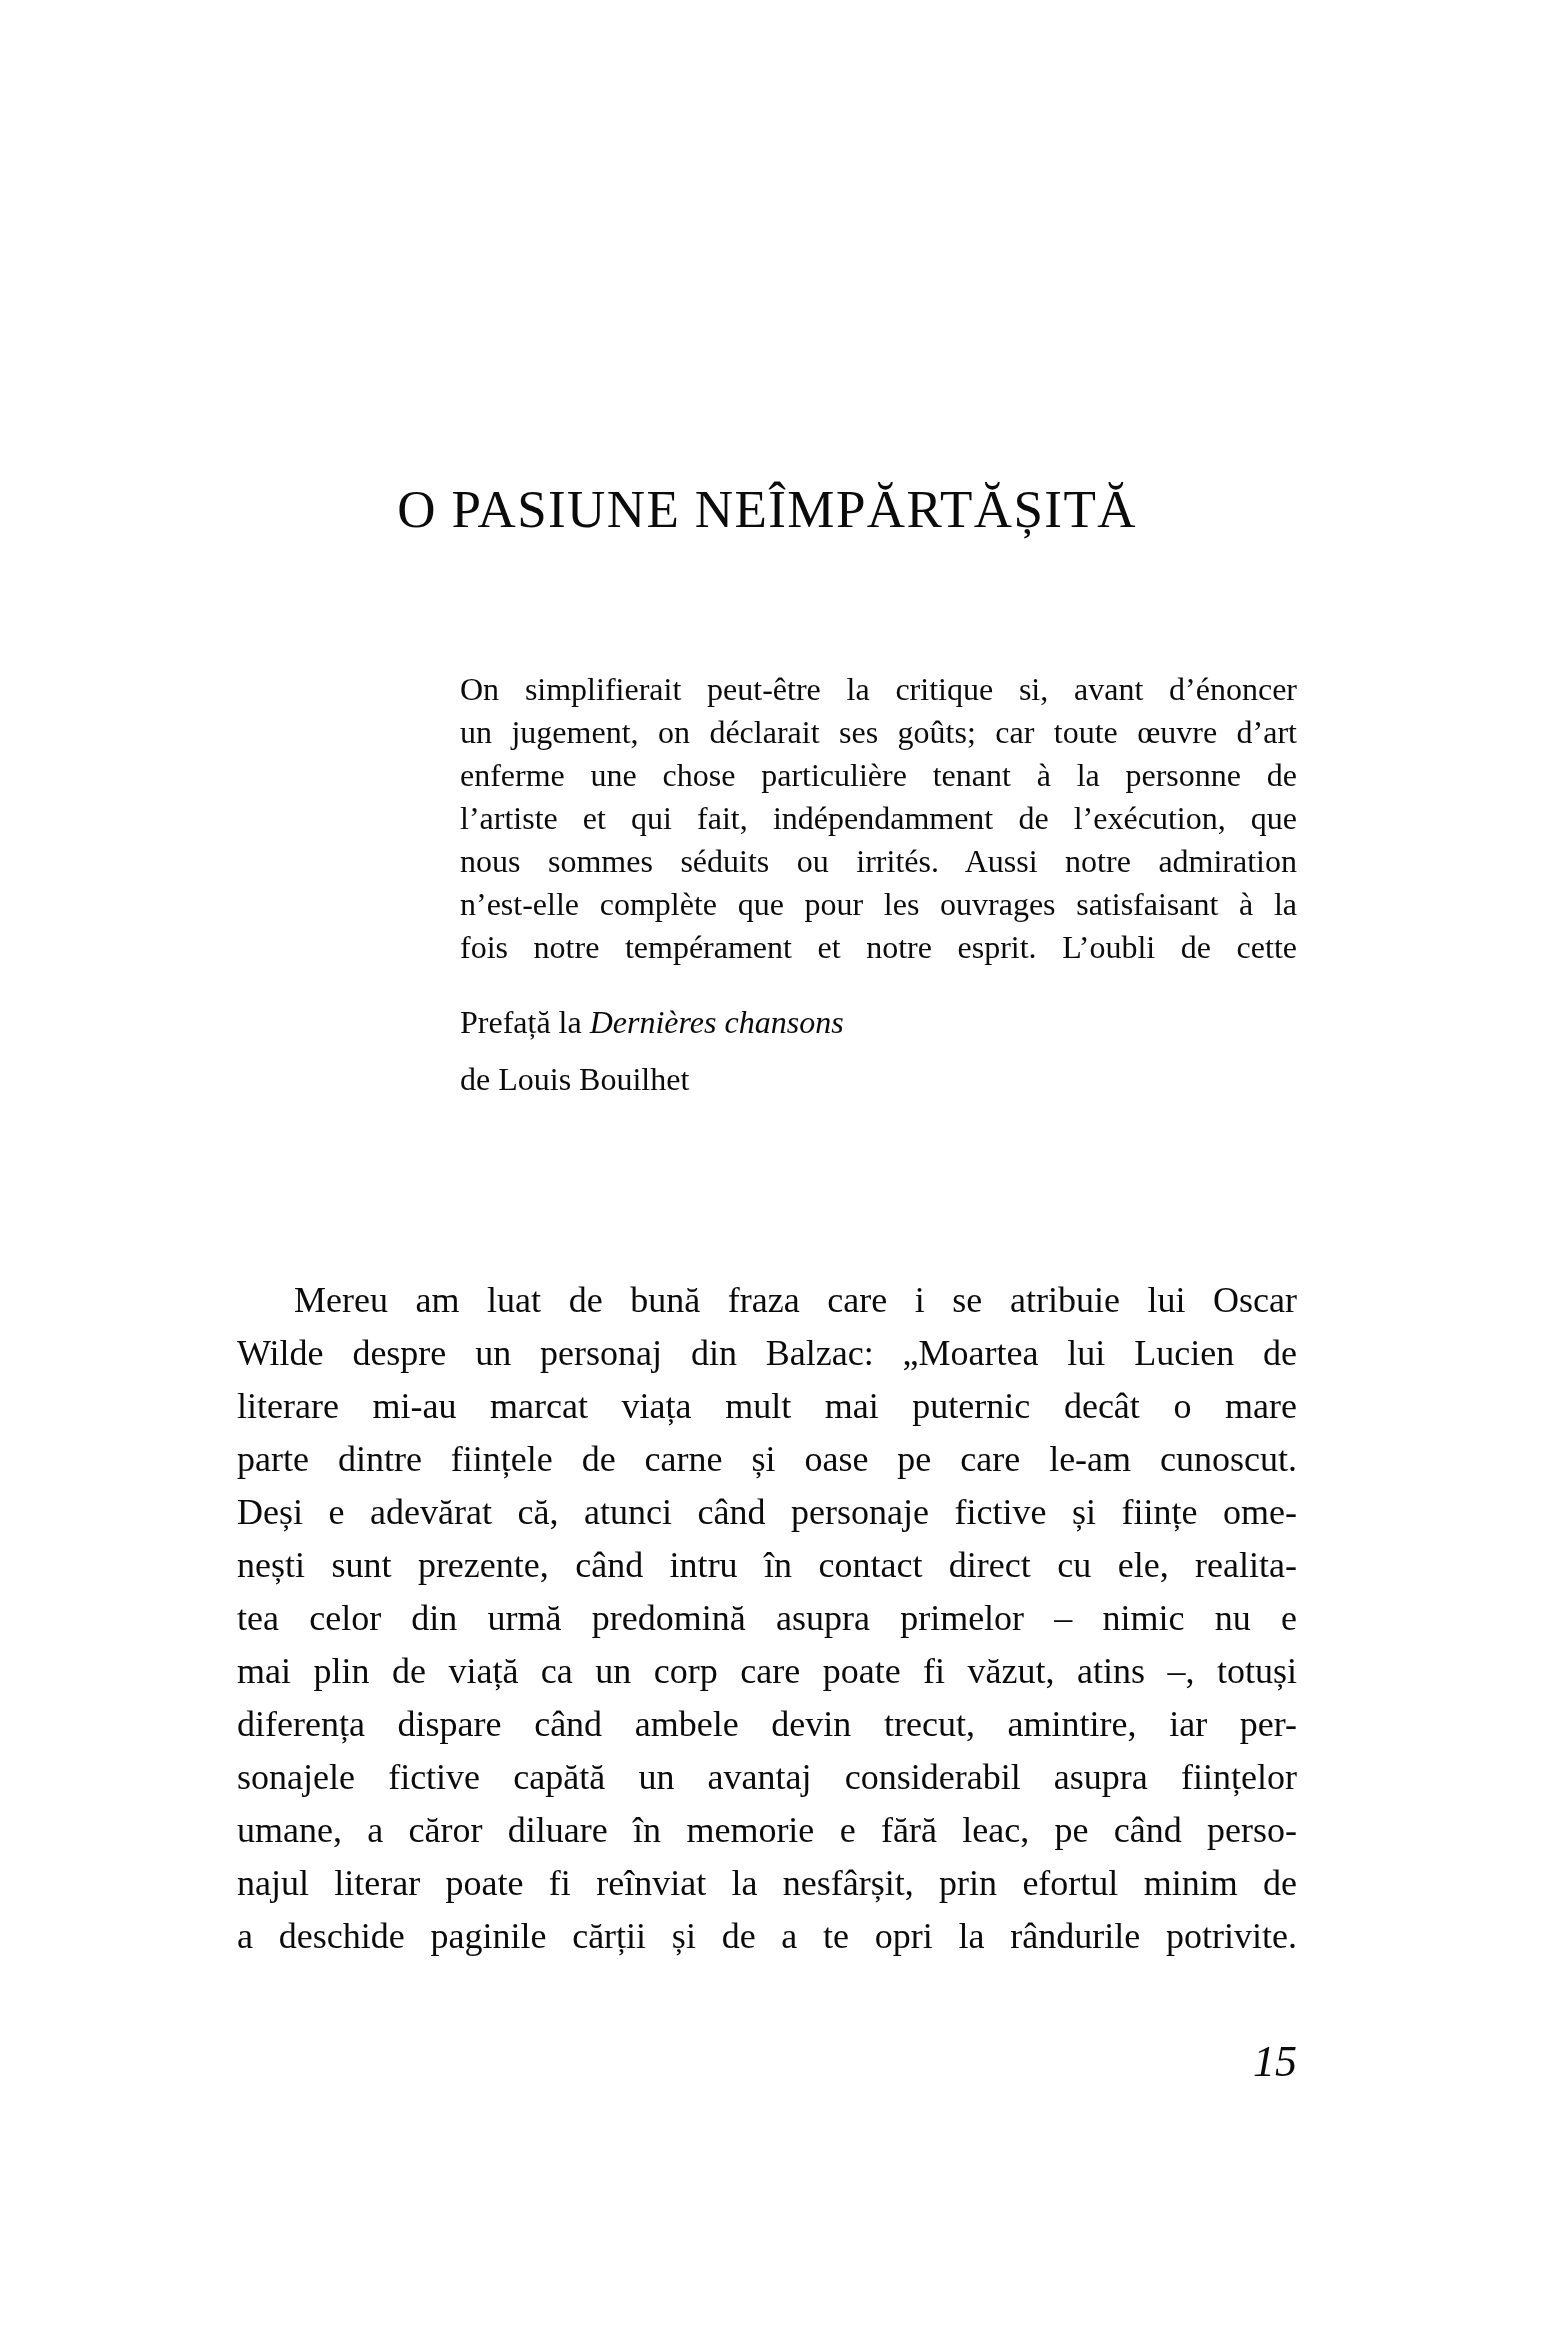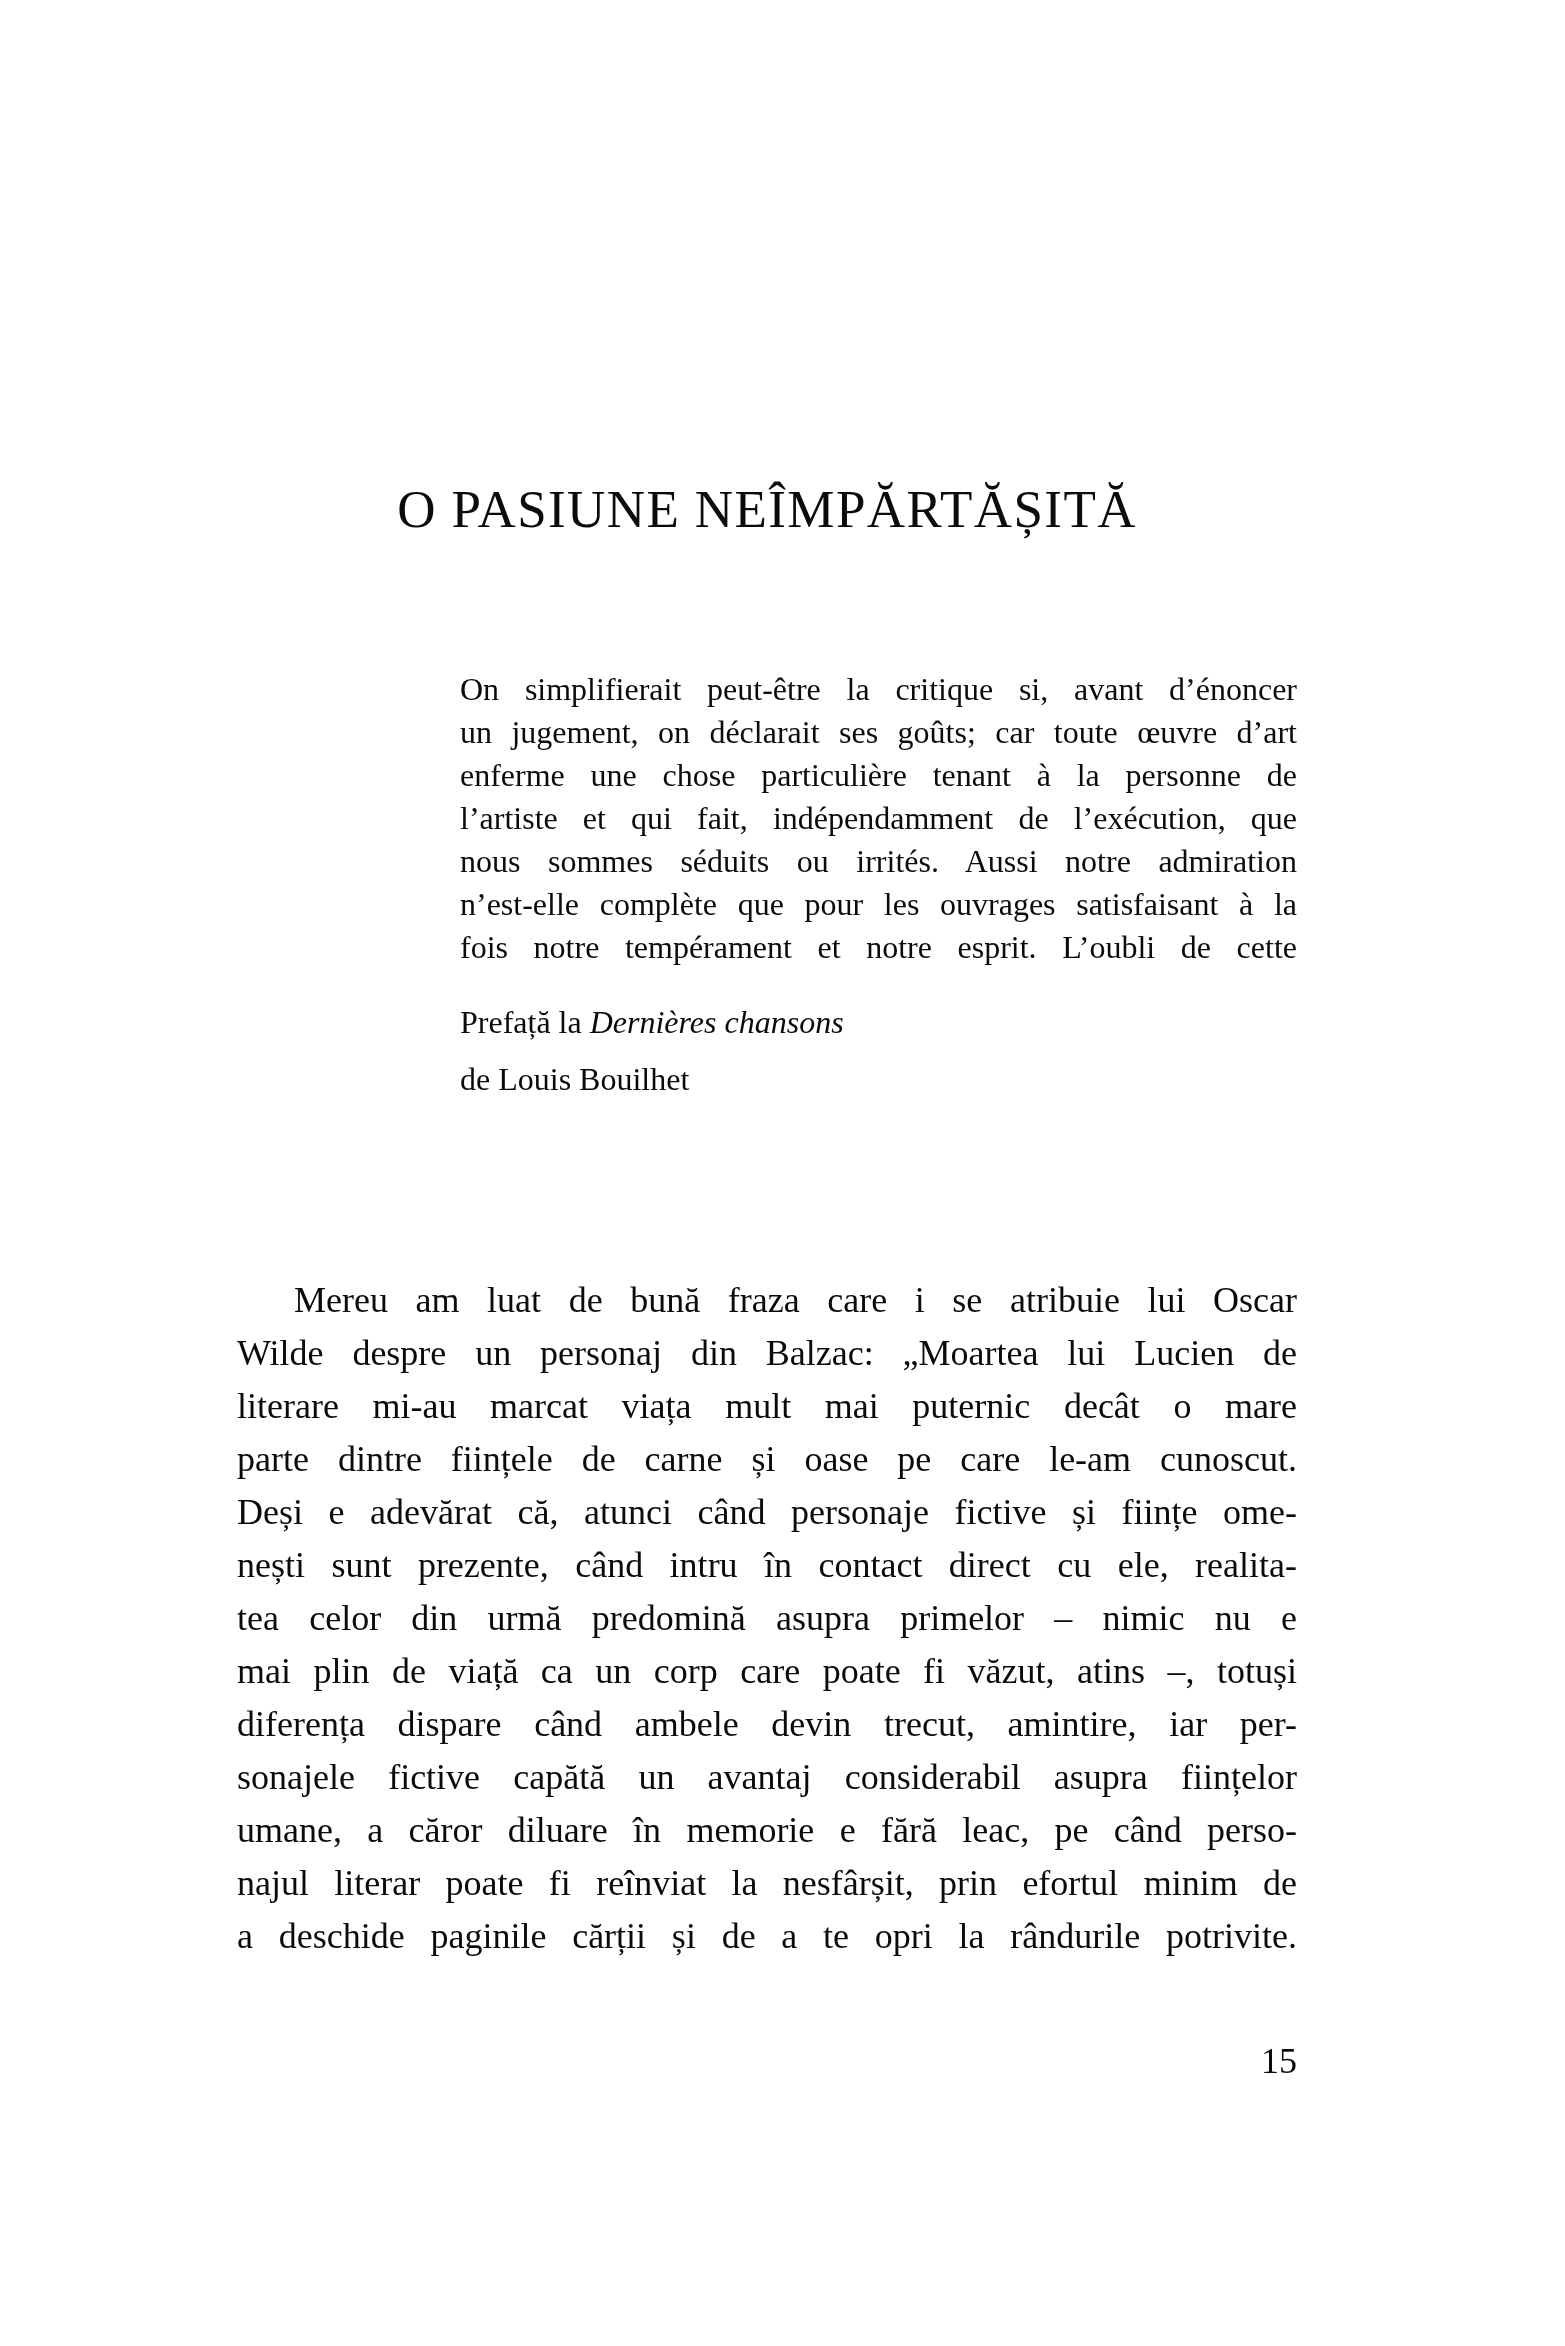--- a/index.html
+++ b/index.html
@@ -61,22 +61,23 @@
     text-align: justify;
     text-align-last: justify;
   }
   .bline.indent { text-indent: 57px; }
   .page-number {
     position: absolute;
     top: 2035px;
     left: 237px;
     width: 1060px;
     text-align: right;
-    font-size: 36px;
+    font-size: 44px;
     line-height: 53px;
+    font-style: italic;
   }
 </style>
 </head>
 <body>
 
 <div class="page">
 
   <h1 class="chapter-title">O PASIUNE NEÎMPĂRTĂȘITĂ</h1>
 
   <div class="epigraph">

